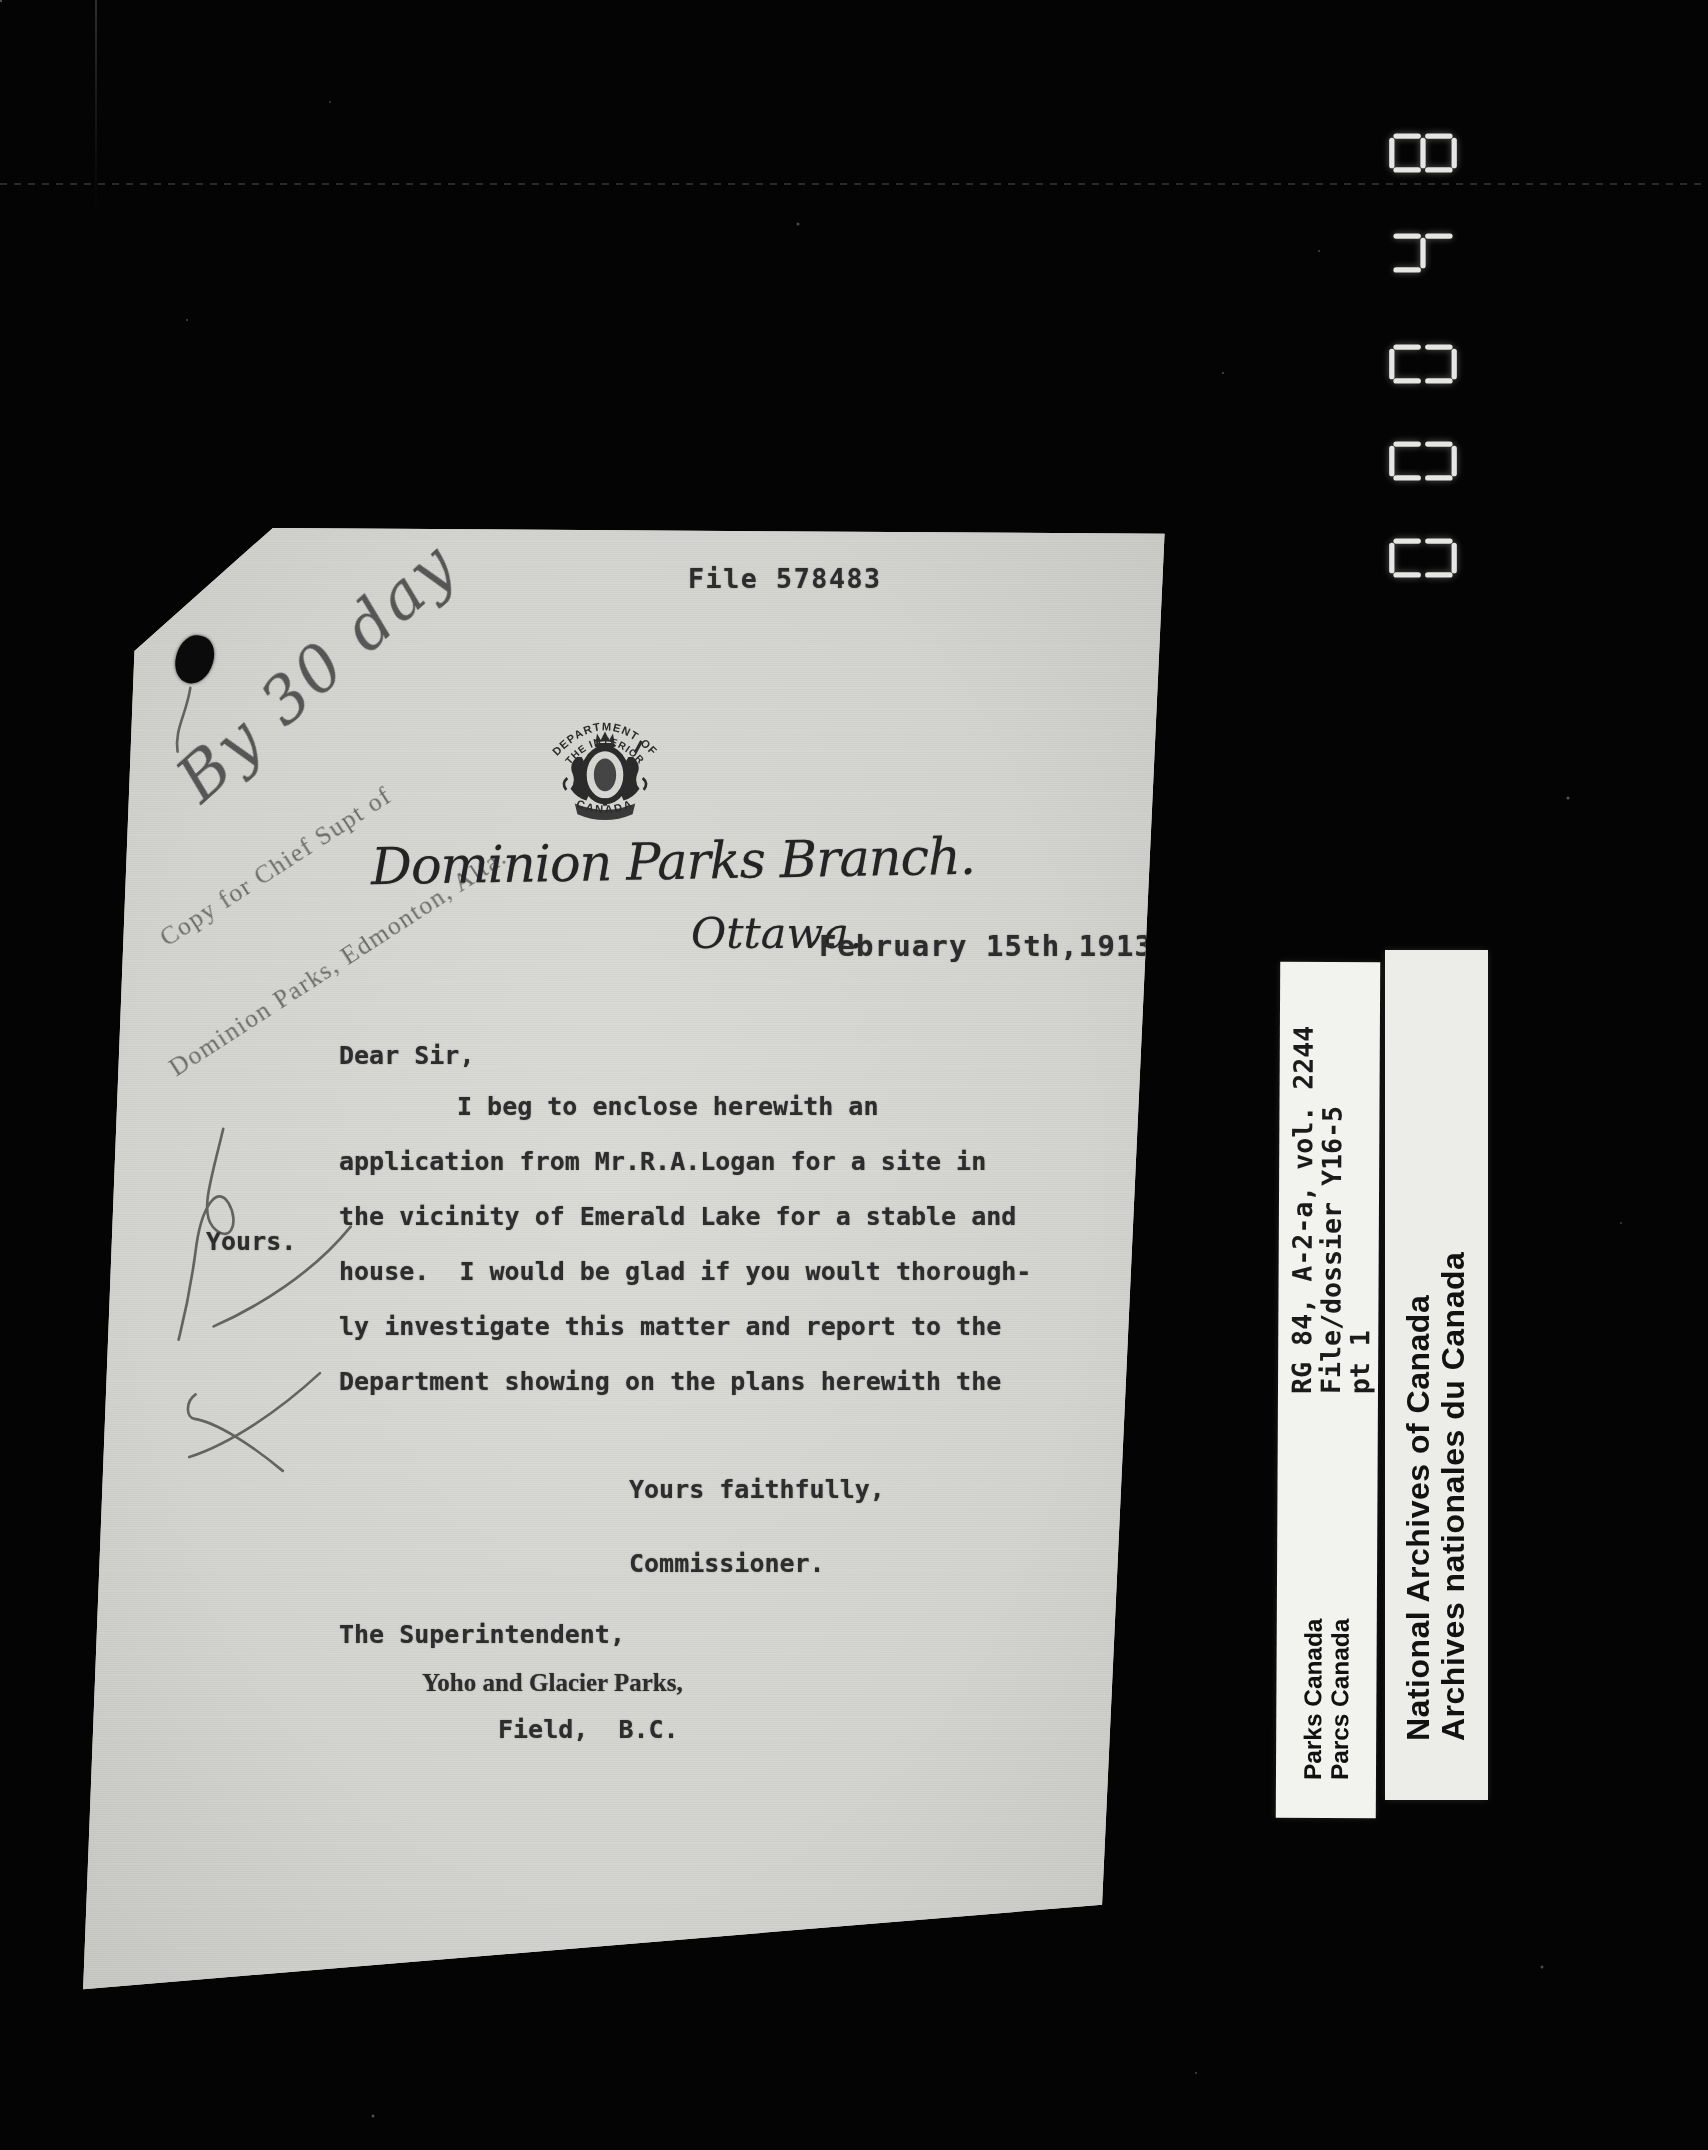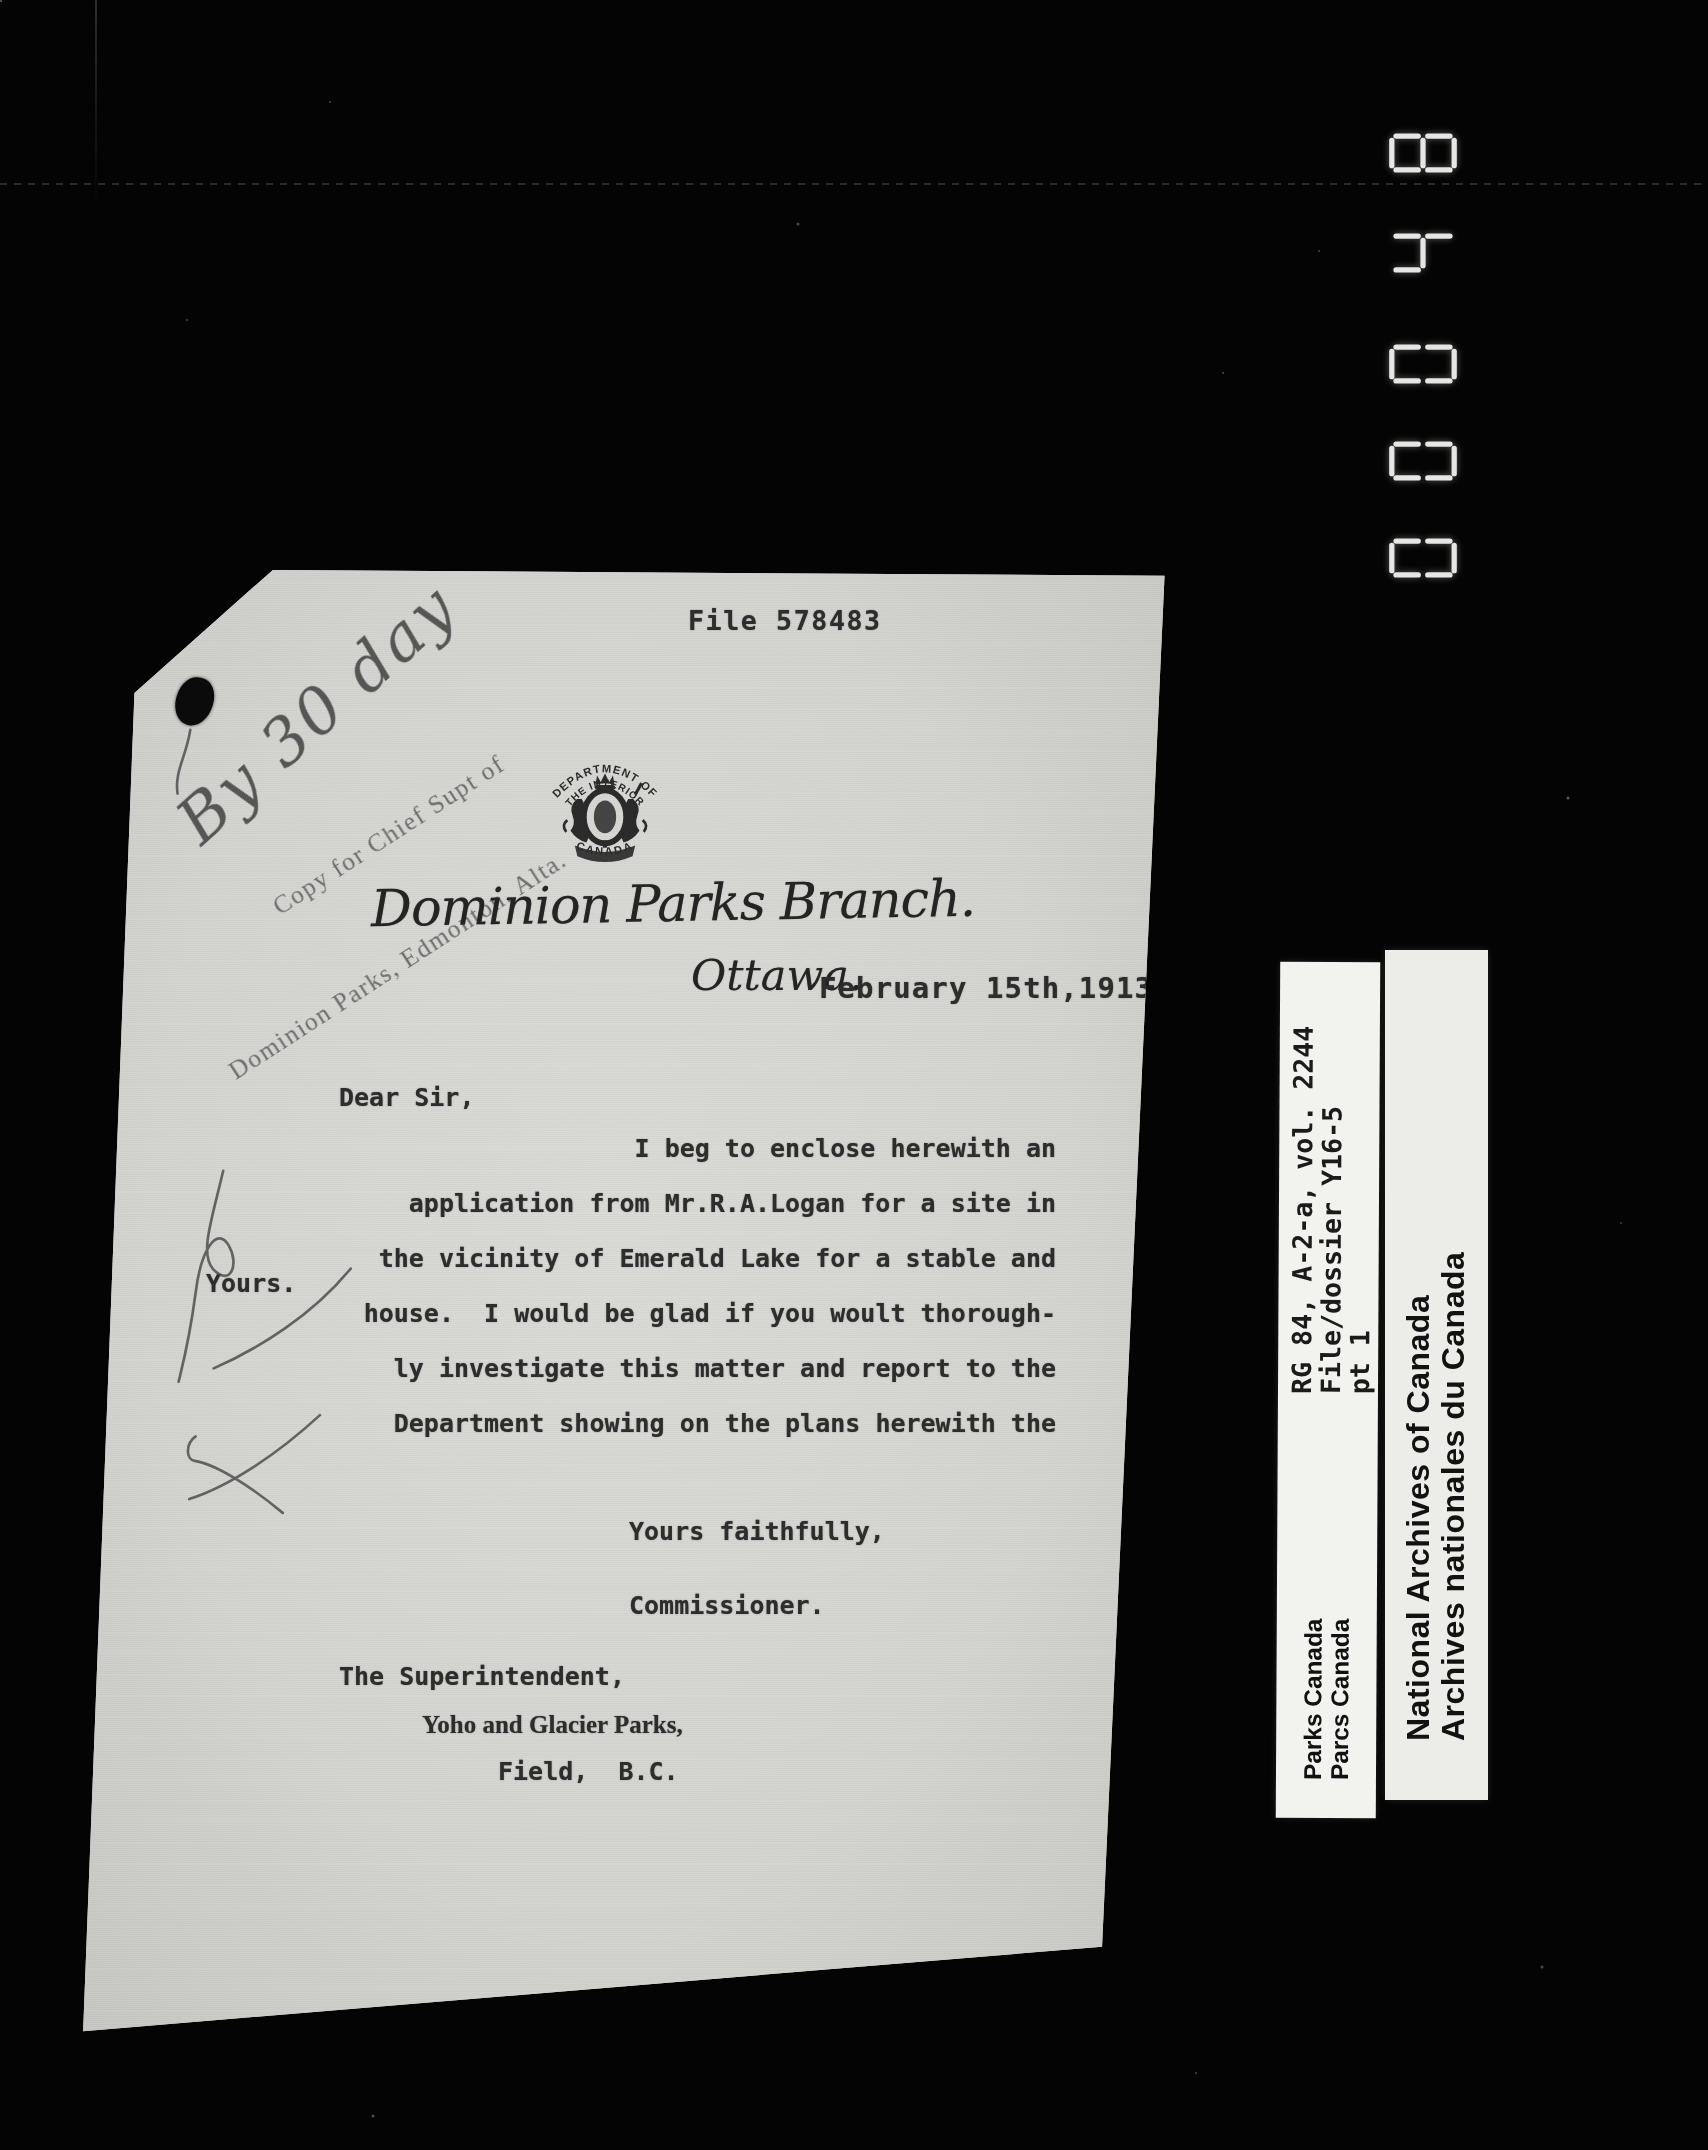--- a/index.html
+++ b/index.html
@@ -24,25 +24,25 @@
   #strip-reference{left:1278px;top:962px;width:100px;height:856px;background:#f2f2ef;transform:rotate(.3deg);}
   #strip-archives {left:1385px;top:950px;width:103px;height:850px;background:#ecece8;}
   .rot-block{position:absolute;transform:rotate(-90deg);transform-origin:0 0;white-space:pre;}
   #ref-lines{left:8.5px;top:432px;width:436px;font:bold 26.6px "DejaVu Sans Mono",monospace;
              line-height:29px;color:#1b1b1b;letter-spacing:0;}
   #agency-lines{left:23.4px;top:818px;width:191px;font:bold 24.4px "Liberation Sans",sans-serif;
              line-height:27px;color:#111;}
   #arch-lines{left:16px;top:791px;width:696px;font:bold 32px "Liberation Sans",sans-serif;
              line-height:35px;color:#121212;letter-spacing:0.5px;}
   
-  #page{position:absolute;left:53px;top:561px;width:1116px;height:1482px;
+  #page{position:absolute;left:53px;top:519px;width:1116px;height:1482px;
     background:#d6d6d3;
     background-image:repeating-linear-gradient(0deg,rgba(255,255,255,.018) 0 1.1px,rgba(0,0,0,.018) 1.1px 2.1px),
                      radial-gradient(ellipse at 50% 45%, #dadad7 0%, #d3d3d0 60%, #c6c6c3 100%);
-    clip-path:polygon(7.3% 8.9%,19.7% 0.6%,99.6% 1.0%,94.0% 93.5%,2.7% 99.2%);text-align:right;}
+    clip-path:polygon(7.3% 8.9%,19.7% 0.6%,99.6% 1.0%,94.0% 93.5%,2.7% 99.2%);}
   .typed{position:absolute;font:bold 25px "DejaVu Sans Mono",monospace;color:#2d2d2d;white-space:pre;
          text-shadow:0 0 1.3px rgba(45,45,45,.6);}
   #file-number{left:635px;top:44px;font-size:26.6px;letter-spacing:1.6px;}
   #punch-hole{position:absolute;left:123px;top:116px;width:37px;height:49px;border-radius:50% 46% 54% 50%;
               background:#0b0b0b;transform:rotate(16deg);box-shadow:0 0 3.2px rgba(20,20,20,.8);}
   #pencil-note{position:absolute;left:109px;top:242px;transform:rotate(-42deg);transform-origin:0 0;
       font:italic 64px "DejaVu Serif",serif;letter-spacing:3.2px;color:rgba(58,58,58,.82);
       filter:blur(0.7px);white-space:pre;}
   #copy-stamp{position:absolute;left:50px;top:223px;width:468px;transform:rotate(-33deg);
       font:25.5px "Liberation Serif",serif;letter-spacing:1.6px;line-height:1.5;
@@ -50,21 +50,21 @@
   #copy-stamp .l1{margin-left:63px;}
   #crest{position:absolute;left:491px;top:174px;filter:blur(0.4px);}
   #branch-script{position:absolute;left:318px;top:313px;font:italic 51px "DejaVu Serif",serif;
       letter-spacing:-1.1px;color:#242424;transform:rotate(-1deg);text-shadow:0 0 1.1px rgba(30,30,30,.45);}
   #place-script{position:absolute;left:638px;top:389px;font:italic 43px "DejaVu Serif",serif;
       color:#242424;text-shadow:0 0 1.1px rgba(30,30,30,.45);}
   #date-typed{left:766px;top:410px;font-size:29px;letter-spacing:1.1px;}
   #salutation{left:286px;top:522px;}
   #body-block{position:absolute;left:286px;top:573px;width:717px;}
   .body-line{height:55px;}
-  .body-line:first-child{margin-left:76px;}
+  .body-line:first-child{margin-left:118px;}
   #encl{left:153px;top:708px;}
   #closing{left:576px;top:956px;}
   #commissioner{left:576px;top:1030px;}
   #recip-1{left:286px;top:1101px;}
   #recip-2{left:369px;top:1150px;font-family:Liberation Serif, serif;}
   #recip-3{left:445px;top:1196px;}
   #marks{position:absolute;left:0;top:0;}
 </style>
 </head>
 <body>

